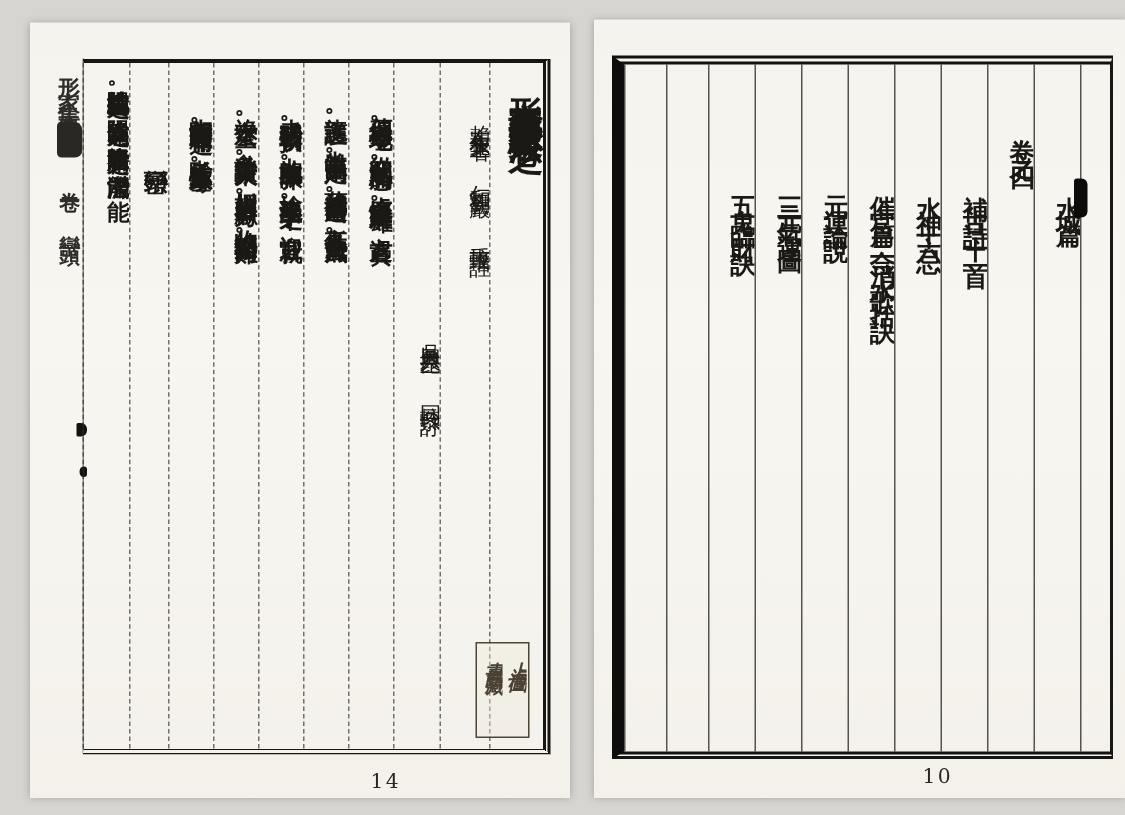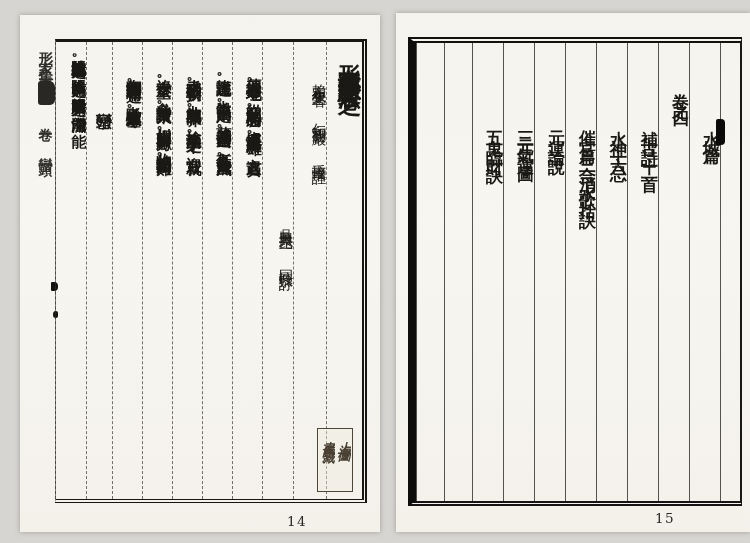--- a/index.html
+++ b/index.html
@@ -102,21 +102,21 @@
   }
   .ink-dot-a, .ink-dot-b {
     position: absolute; background: #141210;
   }
   .ink-dot-a { left: 31px; top: 267px; width: 7px; height: 9px; border-radius: 1px 4px 4px 1px;}
   .ink-dot-b { left: 33px; top: 296px; width: 5px; height: 7px; border-radius: 50% 2px 2px 50%;}
 
   
   .folio {
     position: absolute; font-family: "DejaVu Serif", "Liberation Serif", serif;
-    font-size: 13.5px; letter-spacing: 1.5px; color: #2a2723; margin-left: 40px;
+    font-size: 13.5px; letter-spacing: 1.5px; color: #2a2723;
   }
   .folio-left  { left: 227px; top: 498px; }
   .folio-right { left: 219px; top: 497px; }
 </style>
 </head>
 <body>
 
 <div class="scan">
 
   <div class="paper paper-left">
@@ -167,16 +167,16 @@
       <div class="col col-item">元運論說</div>
       <div class="col col-item">三元氣運圖</div>
       <div class="col col-item">五鬼臨財訣</div>
 
       <div class="col col-empty"></div>
       <div class="col col-empty"></div>
 
       <div class="ink-mark-right"></div>
     </div>
 
-    <div class="folio folio-right">15</div>
+    <div class="folio folio-right">10</div>
   </div>
 
 </div>
 
 </body></html>

